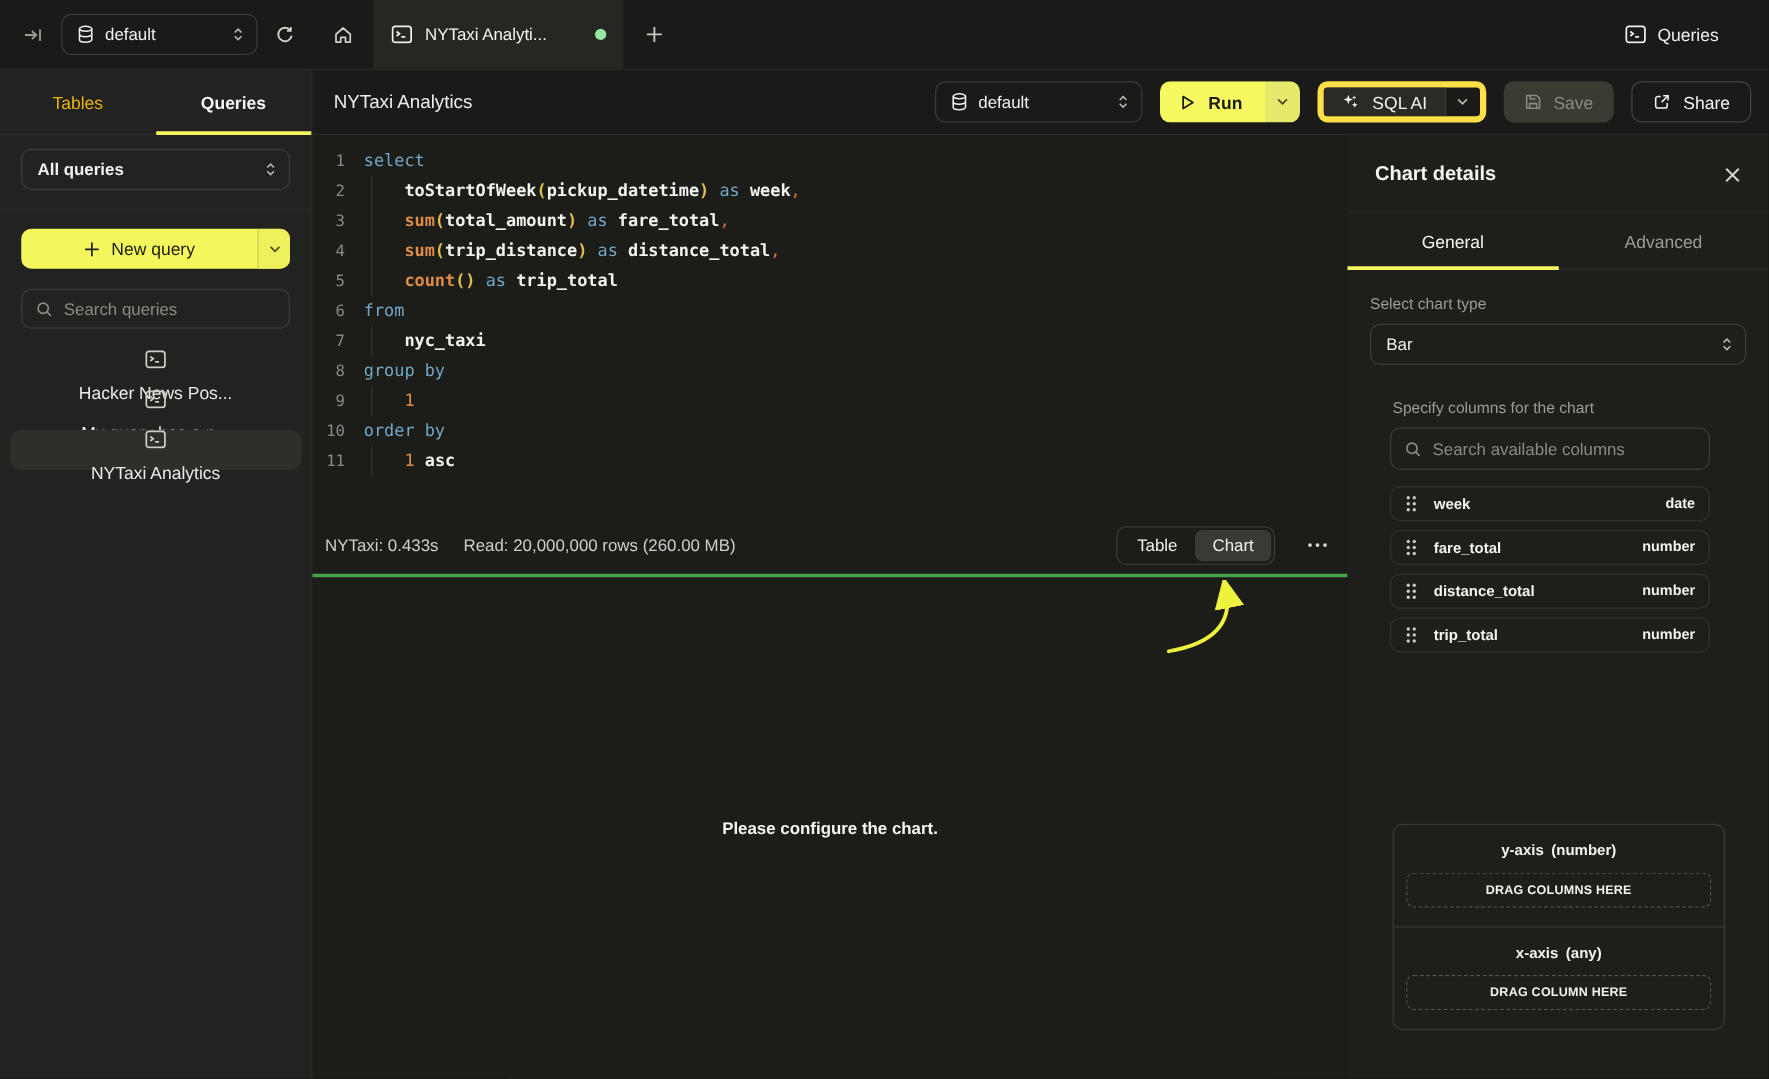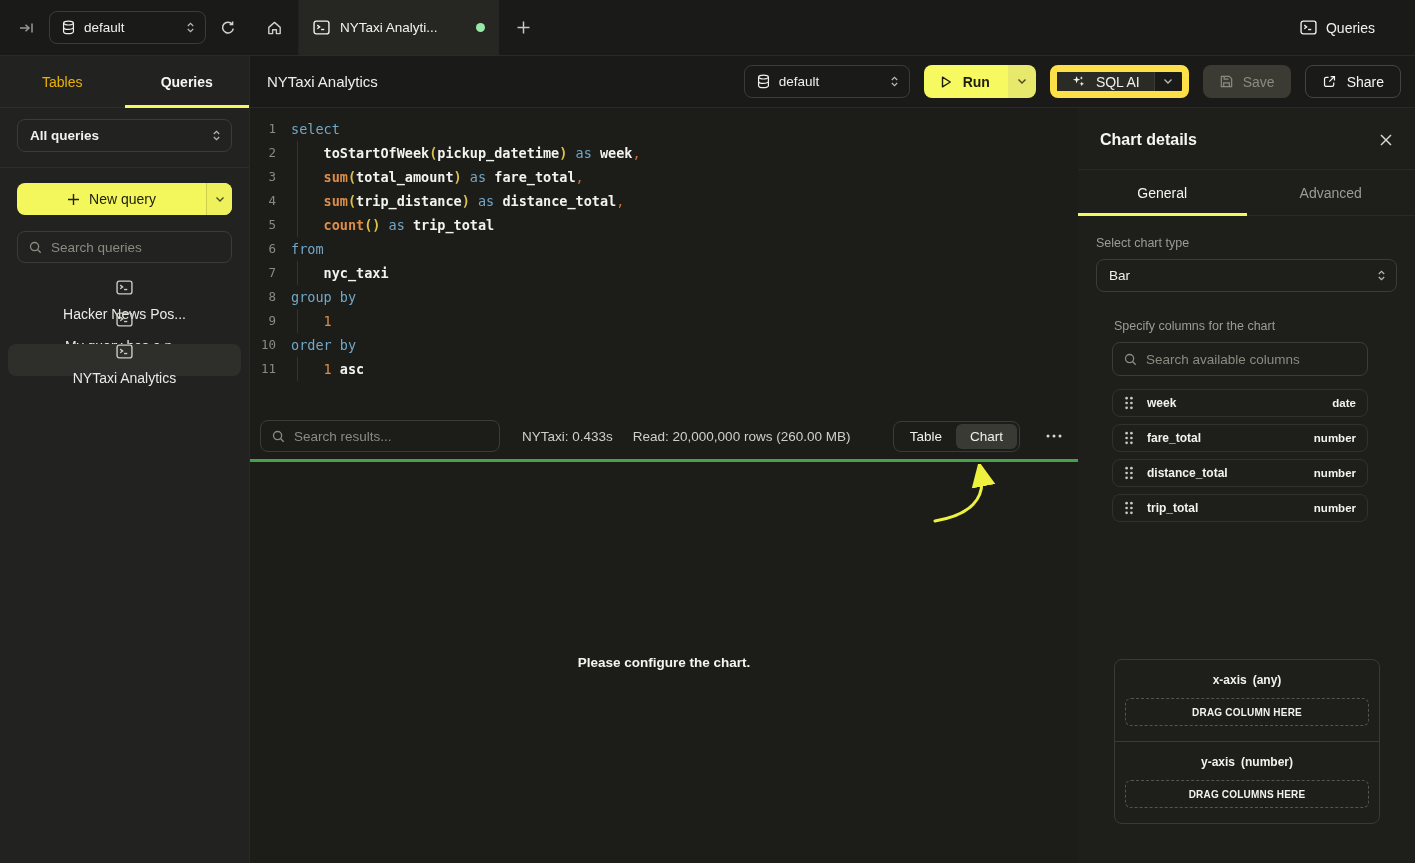--- a/index.html
+++ b/index.html
@@ -58,21 +58,21 @@
 
   
   .main { flex:1; display:flex; flex-direction:column; min-width:0; }
   .main-header { height:52px; flex-shrink:0; display:flex; align-items:center; gap:14px; padding:0 14px 0 17px; background:#1a1a18; border-bottom:1px solid #2a2a25; }
   .mh-title { font-size:15px; color:#ededea; font-weight:500; margin-right:auto; }
   .mh-db { width:166px; }
   .btn { display:flex; align-items:center; height:33px; border-radius:8px; font-size:14px; cursor:pointer; }
   .run-btn { color:#1d1d0e; overflow:hidden; font-weight:600; }
   .run-main { display:flex; align-items:center; gap:10px; padding:0 18px 0 15px; background:#f6f95f; height:100%; }
   .run-chev { width:28px; height:100%; display:flex; align-items:center; justify-content:center; background:#e6e96c; color:#45451c; }
-  .sqlai-btn { border:7px solid #fde047; overflow:hidden; }
+  .sqlai-btn { border:5px solid #fde047; overflow:hidden; }
   .sqlai-main { display:flex; align-items:center; gap:10px; padding:0 14px; height:100%; background:#2b2b26; color:#f0f0ed; }
   .sqlai-chev { width:28px; height:100%; display:flex; align-items:center; justify-content:center; color:#b9b9b1; border-left:1px solid #3c3c36; }
   .save-btn { gap:9px; padding:0 16px; background:#3b3b34; color:#8b8b82; cursor:default; }
   .share-btn { gap:10px; padding:0 16px; border:1px solid #45453e; color:#f5f5f2; font-weight:500; }
 
   .content-row { display:flex; flex:1; min-height:0; }
   .workspace { width:828px; flex-shrink:0; display:flex; flex-direction:column; background:#1c1c19; }
 
   
   .editor { height:305px; flex-shrink:0; padding-top:9px; font-family:"DejaVu Sans Mono", monospace; font-size:13.5px; overflow:hidden; }
@@ -398,29 +398,20 @@
                 <span class="ln">10</span>
                 <span class="lc"><span class="tok-kw">order by</span></span>
               </div>
               <div class="code-line">
                 <span class="ln">11</span>
                 <span class="lc ind"><span class="tok-nm">1</span><span class="tok-sp"> </span><span class="tok-id">asc</span></span>
               </div>
             </div>
 
           <div class="rtoolbar">
-            <label class="input rsearch">
-              <span class="icon">
-                <svg width="13" height="13" viewBox="0 0 14 14" fill="none" stroke="currentColor" stroke-width="1.4">
-                    <circle cx="6" cy="6" r="4.4"></circle>
-                    <line x1="9.4" y1="9.4" x2="12.6" y2="12.6"></line>
-                  </svg>
-              </span>
-              <input type="text" placeholder="Search results..." style="">
-            </label>
             <span class="rstat">NYTaxi: 0.433s</span>
             <span class="rstat">Read: 20,000,000 rows (260.00 MB)</span>
             <div class="seg-control">
               <span class="seg">Table</span>
               <span class="seg active">Chart</span>
             </div>
             <span class="icon more-btn">
               <svg width="16" height="4" viewBox="0 0 16 4" fill="currentColor">
                   <circle cx="2" cy="2" r="1.5"></circle>
                   <circle cx="8" cy="2" r="1.5"></circle>
@@ -537,29 +528,29 @@
                     </span>
                     <span class="col-name">trip_total</span>
                     <span class="col-type">number</span>
                   </div>
                 </div>
             </div>
 
             <div class="axis-box">
               <div class="axis-sec">
                 <div class="axis-label">
+                  <span>y-axis</span><span class="axis-type">(number)</span>
+                </div>
+                <div class="drop-zone">DRAG COLUMNS HERE</div>
+              </div>
+              <div class="axis-sec">
+                <div class="axis-label">
                   <span>x-axis</span><span class="axis-type">(any)</span>
                 </div>
                 <div class="drop-zone">DRAG COLUMN HERE</div>
               </div>
-              <div class="axis-sec">
-                <div class="axis-label">
-                  <span>y-axis</span><span class="axis-type">(number)</span>
-                </div>
-                <div class="drop-zone">DRAG COLUMNS HERE</div>
-              </div>
             </div>
           </div>
         </div>
       </div>
     </div>
   </div>
 </div>
 
 </body></html>

